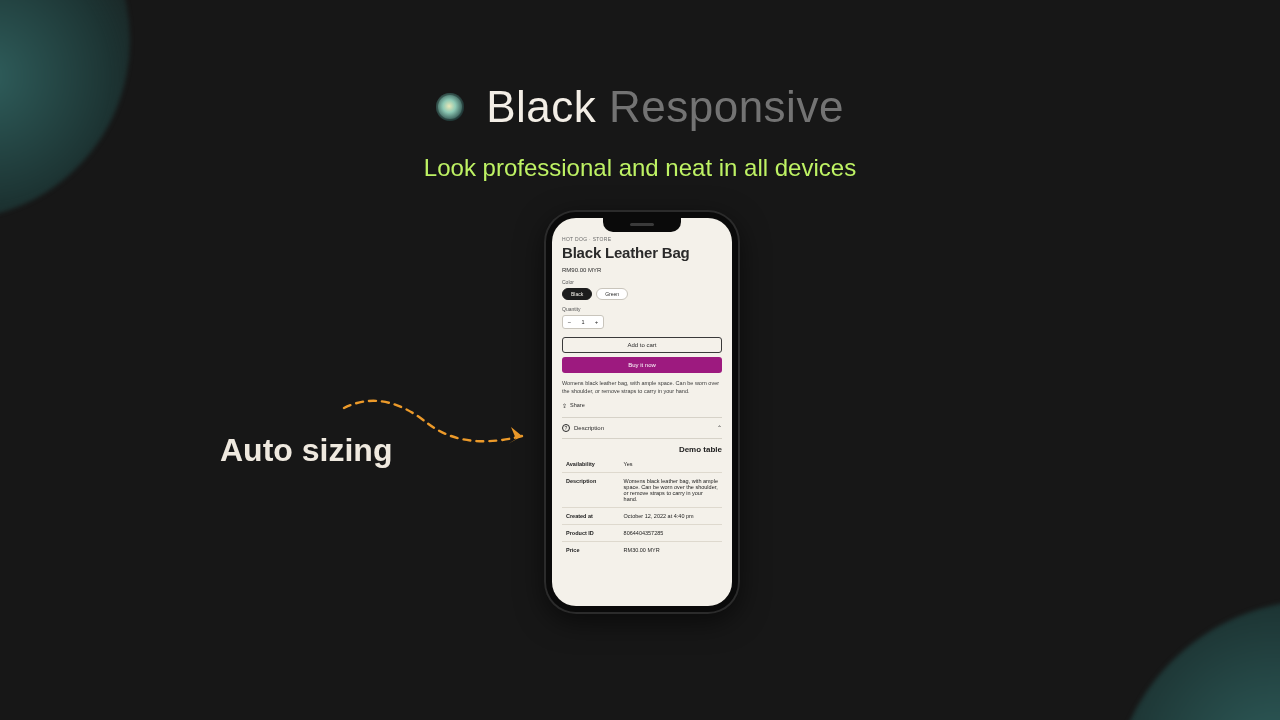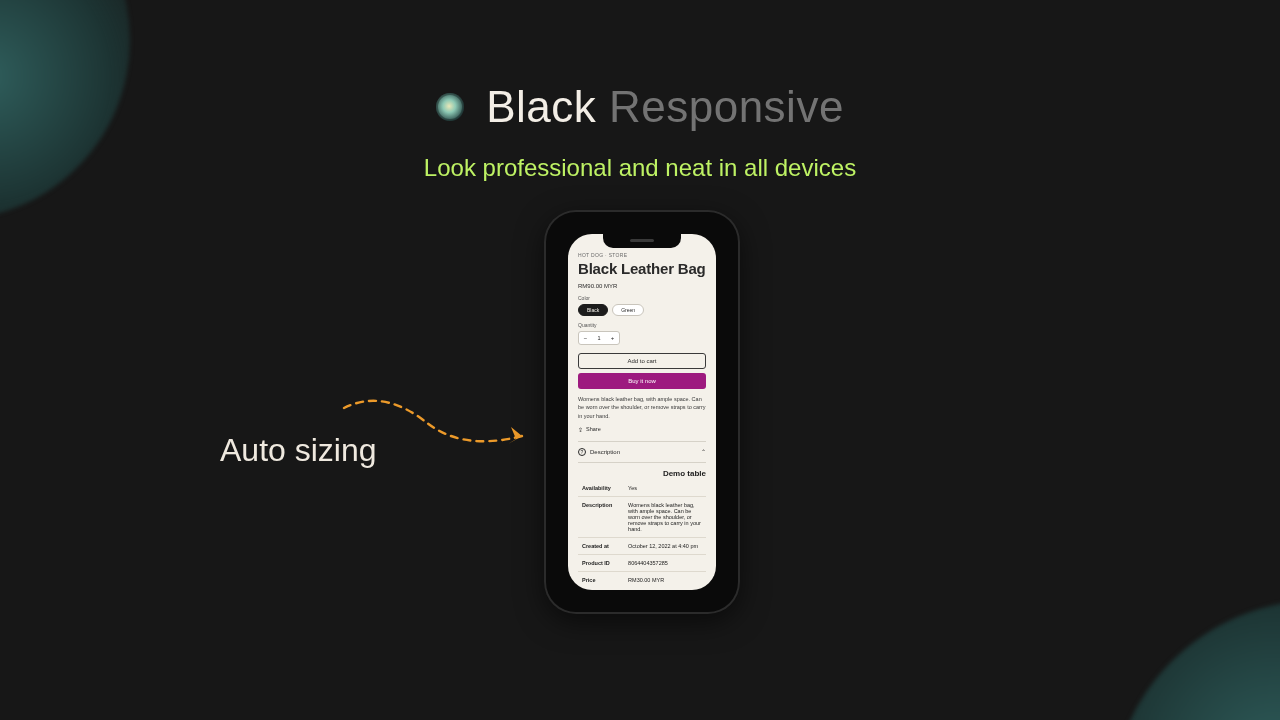--- a/index.html
+++ b/index.html
@@ -54,40 +54,40 @@
     margin-top: 22px;
     font-size: 24px;
     font-weight: 300;
     color: #bef264;
   }
   .callout {
     position: absolute;
     left: 220px;
     top: 432px;
     font-size: 32px;
-    font-weight: 400;
+    font-weight: 700;
     color: #efe9df;
   }
   .arrow {
     position: absolute;
     left: 340px;
     top: 392px;
     width: 200px;
     height: 70px;
   }
   
   .phone {
     position: absolute;
     left: 544px;
     top: 210px;
     width: 196px;
     height: 404px;
     border-radius: 32px;
     background: #0a0a0a;
-    padding: 24px;
+    padding: 8px;
     box-shadow: 0 8px 28px rgba(0,0,0,.55), 0 0 0 2px #2b2b2b inset;
   }
   .screen {
     width: 100%; height: 100%;
     background: #f4f1ea;
     border-radius: 24px;
     overflow: hidden;
     position: relative;
     color: #1c1c1c;
     font-family: -apple-system, "Segoe UI", Arial, sans-serif;

